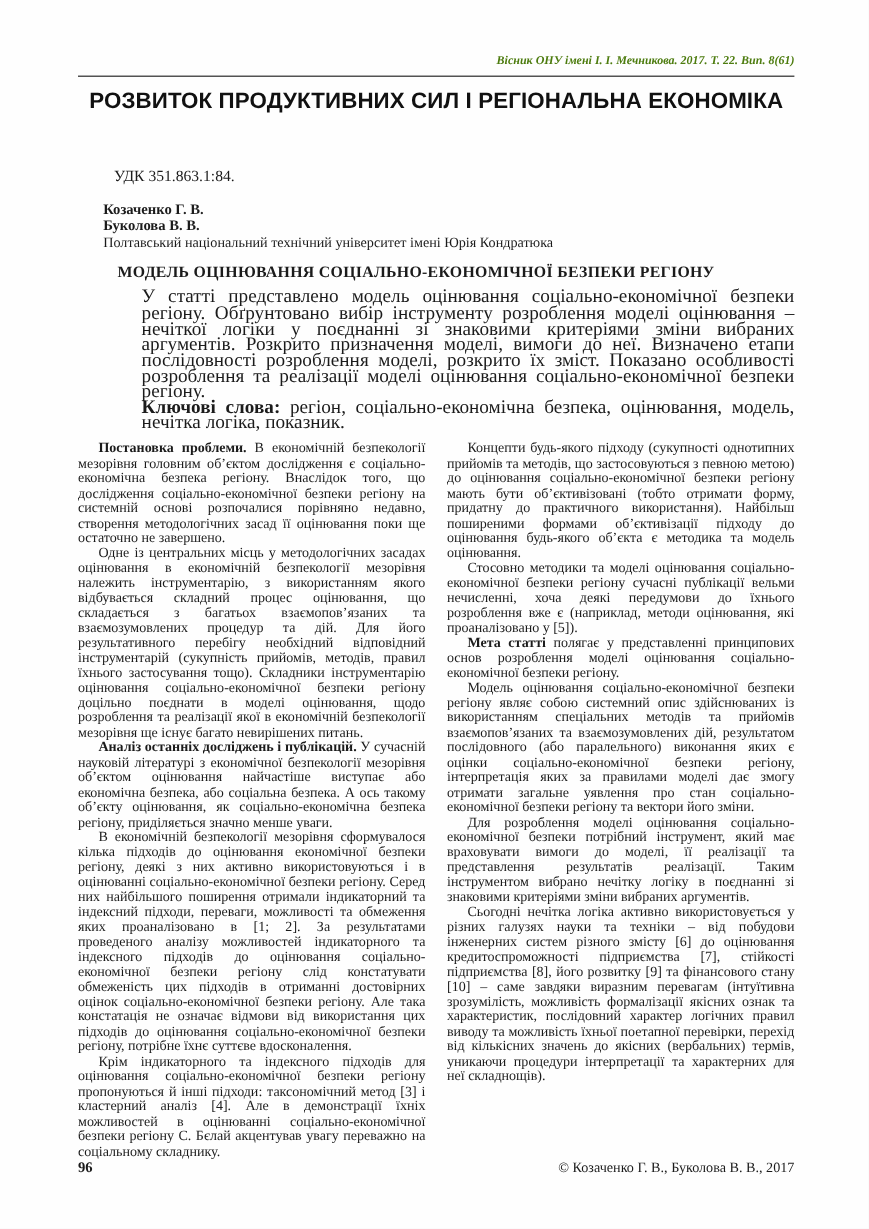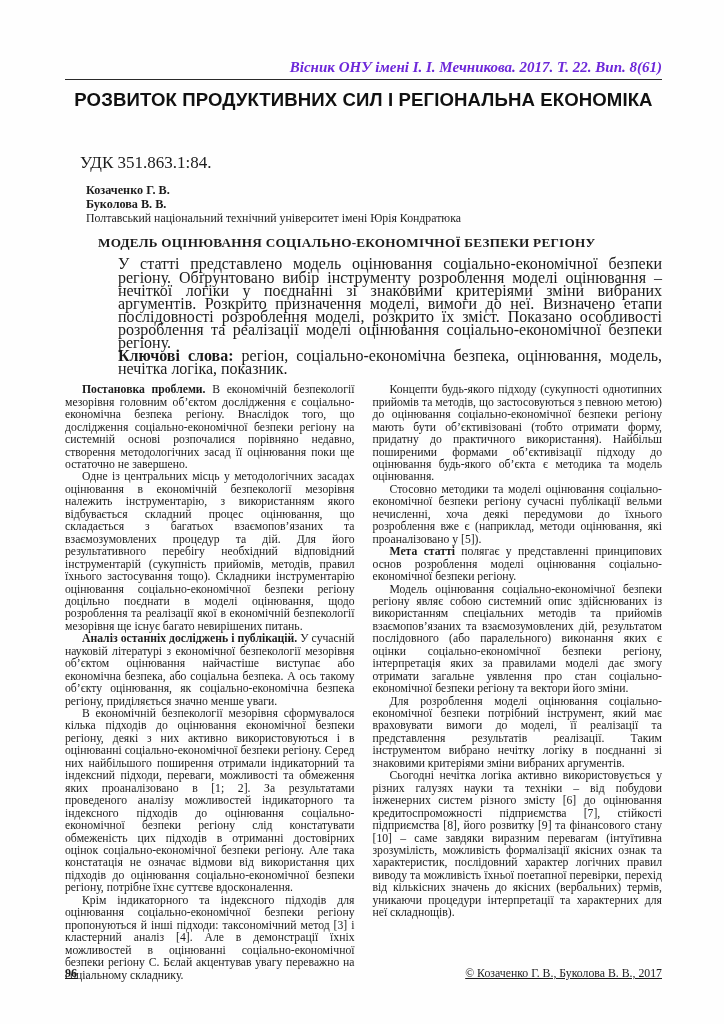--- a/index.html
+++ b/index.html
@@ -10,46 +10,46 @@
     height: 1024px;
     margin: 0 auto;
     background: #fefefe;
     color: #1b1b1b;
     font-family: "Liberation Serif", "DejaVu Serif", serif;
     overflow: hidden;
     box-sizing: border-box;
     padding: 0 62px 0 65px;
   }
   .journal-head {
-    margin-top: 60px;
+    margin-top: 44px;
     text-align: right;
     font-style: italic;
     font-weight: bold;
-    font-size: 15px;
+    font-size: 10px;
     line-height: 14px;
-    color: #6d28d9;
+    color: #4d7c0f;
   }
   .head-rule {
     border: none;
     border-top: 1.2px solid #2a2a2a;
     margin: 5px 0 0 0;
   }
   .section-title {
     margin-top: 9px;
     text-align: center;
     font-family: "Liberation Sans", sans-serif;
     font-weight: 700;
     font-size: 18.6px;
     line-height: 22.5px;
     letter-spacing: 0.1px;
     color: #111;
   }
   .udc {
-    margin: 44px 0 0 15px;
-    font-size: 17px;
+    margin: 44px 0 0 30px;
+    font-size: 13px;
     line-height: 14px;
   }
   .authors {
     margin: 13px 0 0 21px;
     font-weight: bold;
     font-size: 12.2px;
     line-height: 14.2px;
   }
   .affiliation {
     margin: 1px 0 0 21px;
@@ -83,21 +83,20 @@
   .body-par b, .abstract b { font-weight: bold; }
   .footer {
     position: absolute;
     left: 65px;
     right: 62px;
     top: 966px;
     display: flex;
     justify-content: space-between;
     align-items: baseline;
     font-size: 12.2px;
-    text-decoration: underline;
   }
   .footer .pageno { font-weight: 600; }
   .footer .copyright { font-size: 11.8px; }
 </style>
 </head>
 <body>
 
 <div class="page">
 
   <div class="journal-head">Вісник ОНУ імені І. І. Мечникова. 2017. Т. 22. Вип. 8(61)</div>

